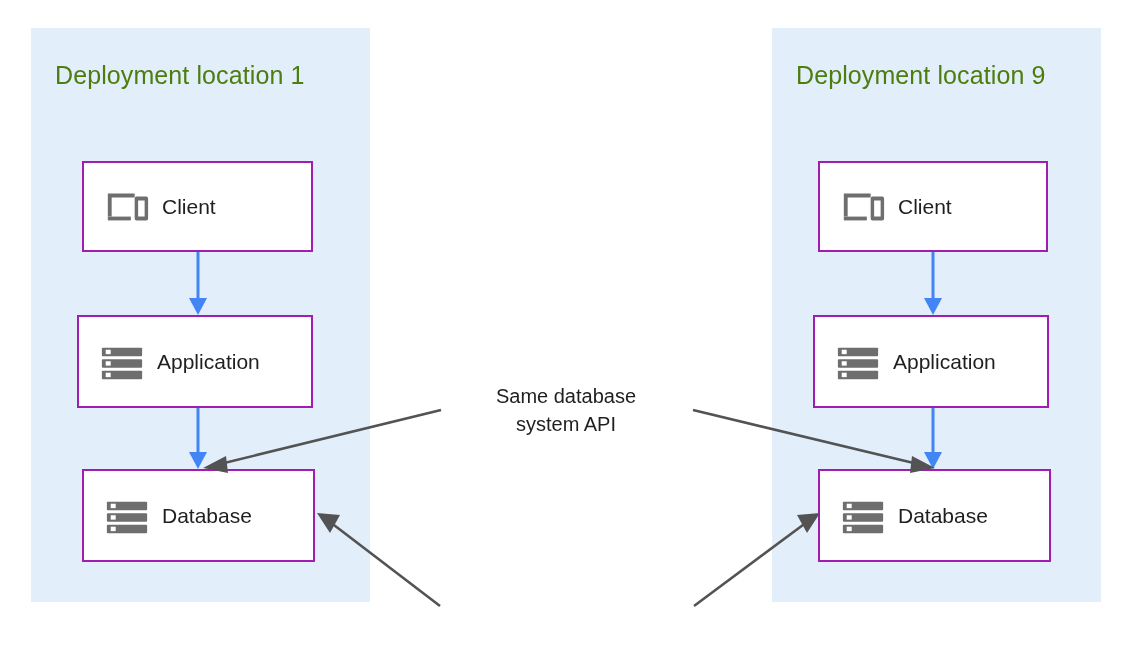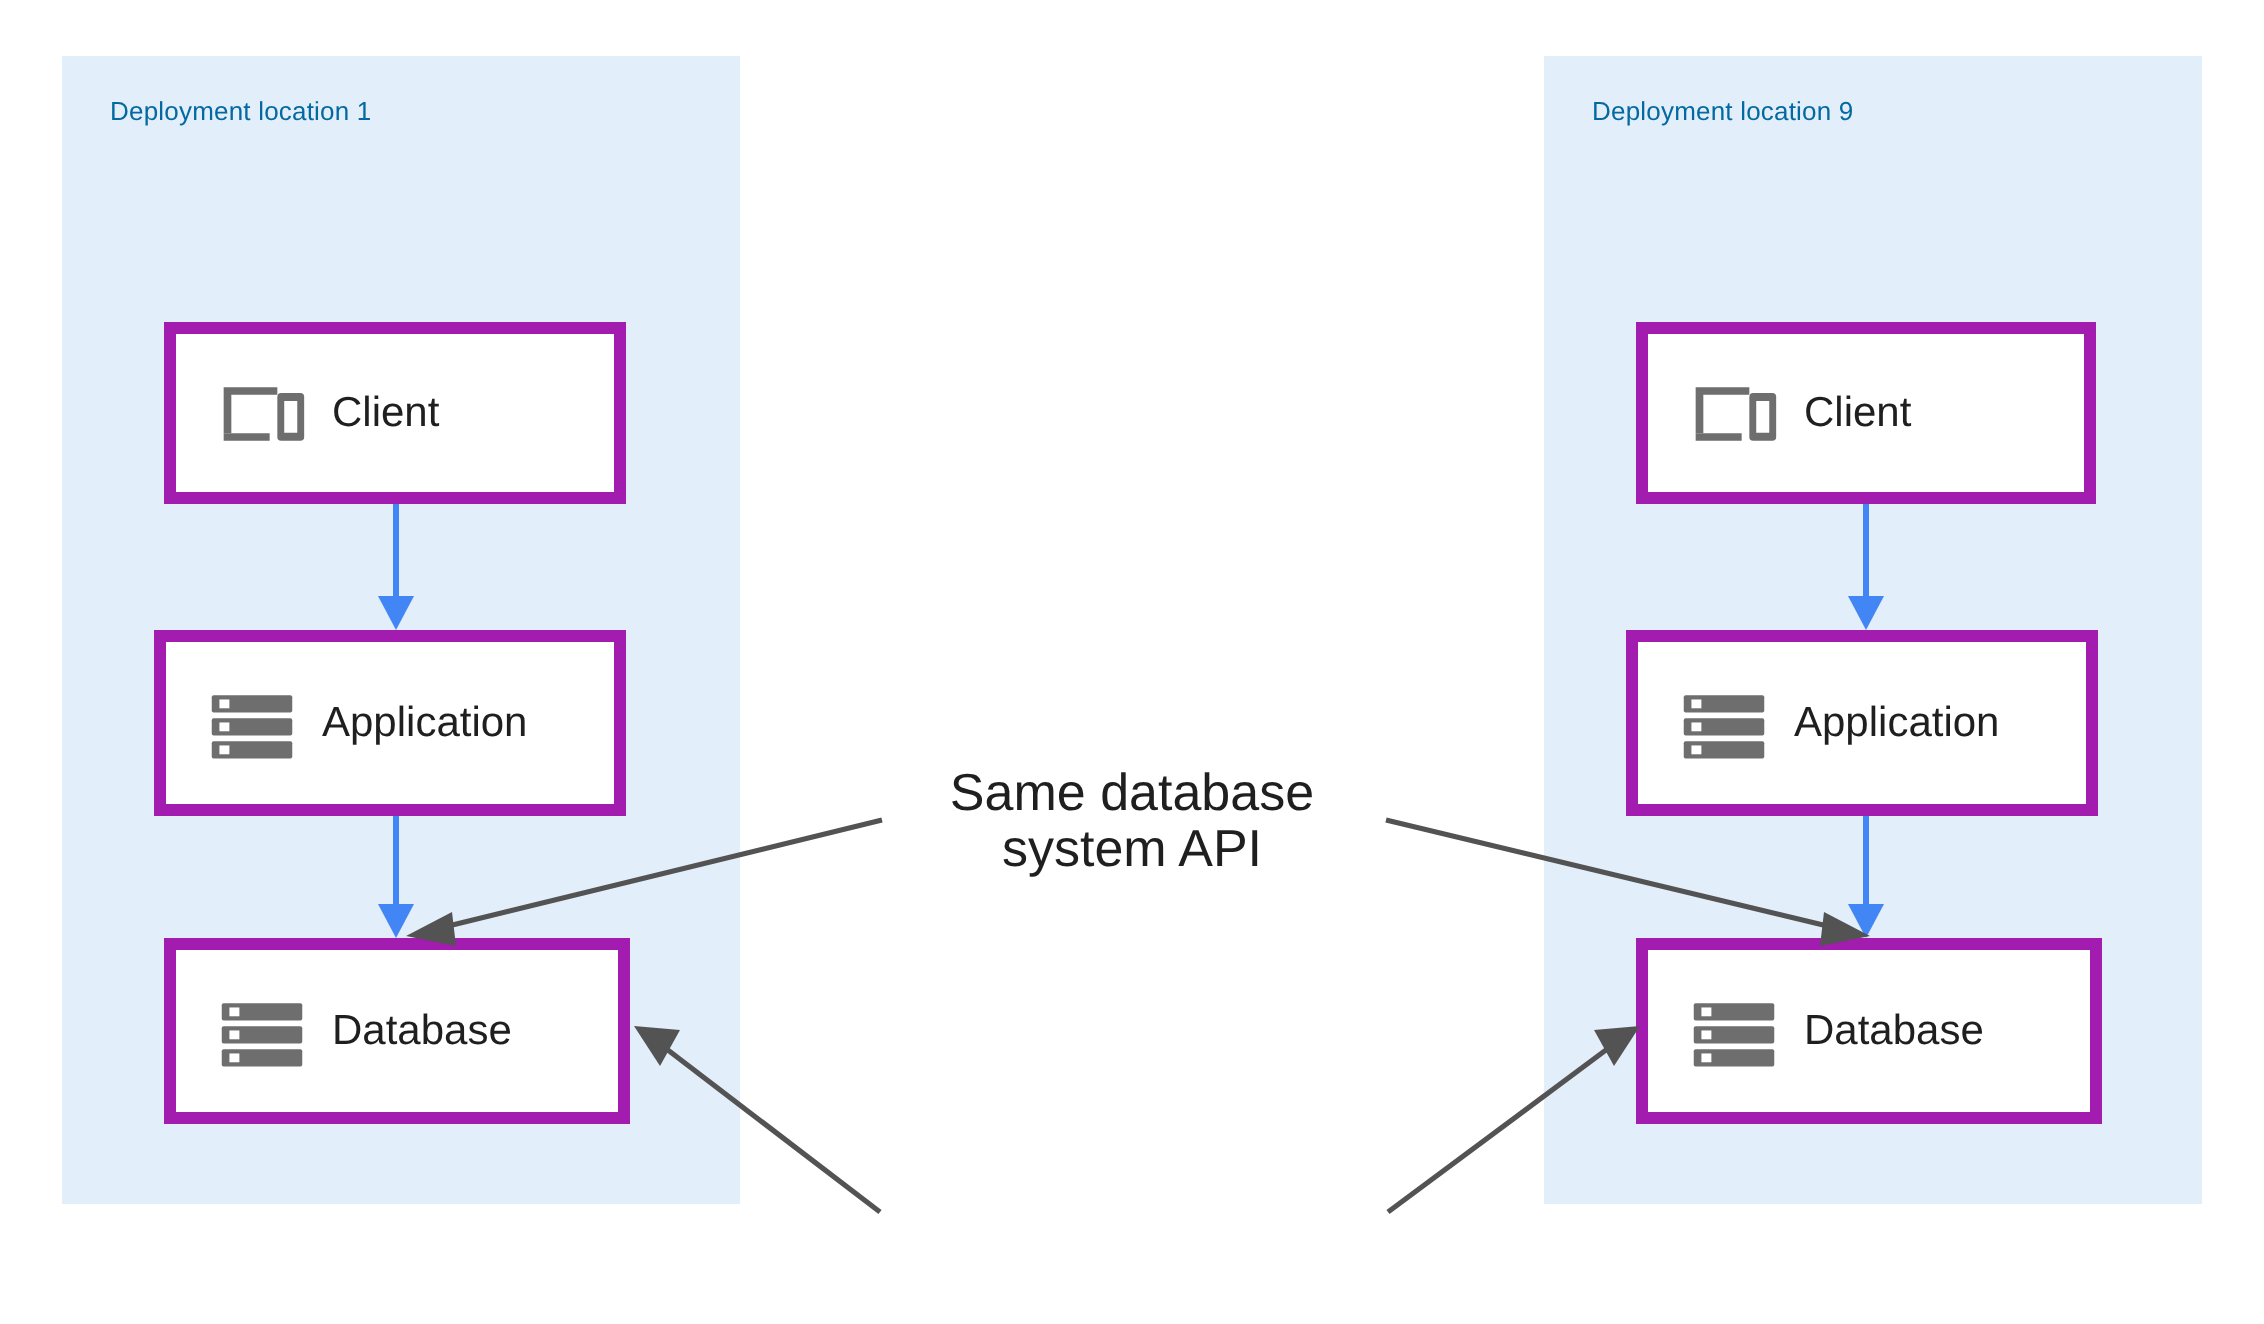--- a/index.html
+++ b/index.html
@@ -24,33 +24,33 @@
   .zone {
     position: absolute;
     background: #e3eefb;
   }
   #zone-1 { left: 31px;  top: 28px; width: 339px; height: 574px; }
   #zone-2 { left: 772px; top: 28px; width: 329px; height: 574px; }
 
   .zone-label {
     position: absolute;
     left: 24px;
-    top: 16px;
-    font-size: 13px;
+    top: 36px;
+    font-size: 25px;
     line-height: 23px;
-    color: #0369a1;
+    color: #4d7c0f;
     white-space: nowrap;
     letter-spacing: 0.1px;
   }
 
   
   .node {
     position: absolute;
     background: #ffffff;
-    border: 6px solid #a21caf;
+    border: 2px solid #a21caf;
     box-sizing: border-box;
     display: flex;
     align-items: center;
     justify-content: flex-start;
   }
   .node-icon {
     flex: 0 0 auto;
     width: 46px;
     height: 46px;
     margin-left: 20px;
@@ -80,21 +80,21 @@
     top: 0;
     width: 1132px;
     height: 662px;
     pointer-events: none;
   }
 
   
   .annotation {
     position: absolute;
     text-align: center;
-    font-size: 26px;
+    font-size: 20px;
     line-height: 28px;
     color: #1f1f1f;
     white-space: pre-line;
   }
   #annotation-api      { left: 436px; top: 382px; width: 260px; }
   #annotation-different{ left: 436px; top: 566px; width: 260px; }
 </style>
 </head>
 <body>
 

